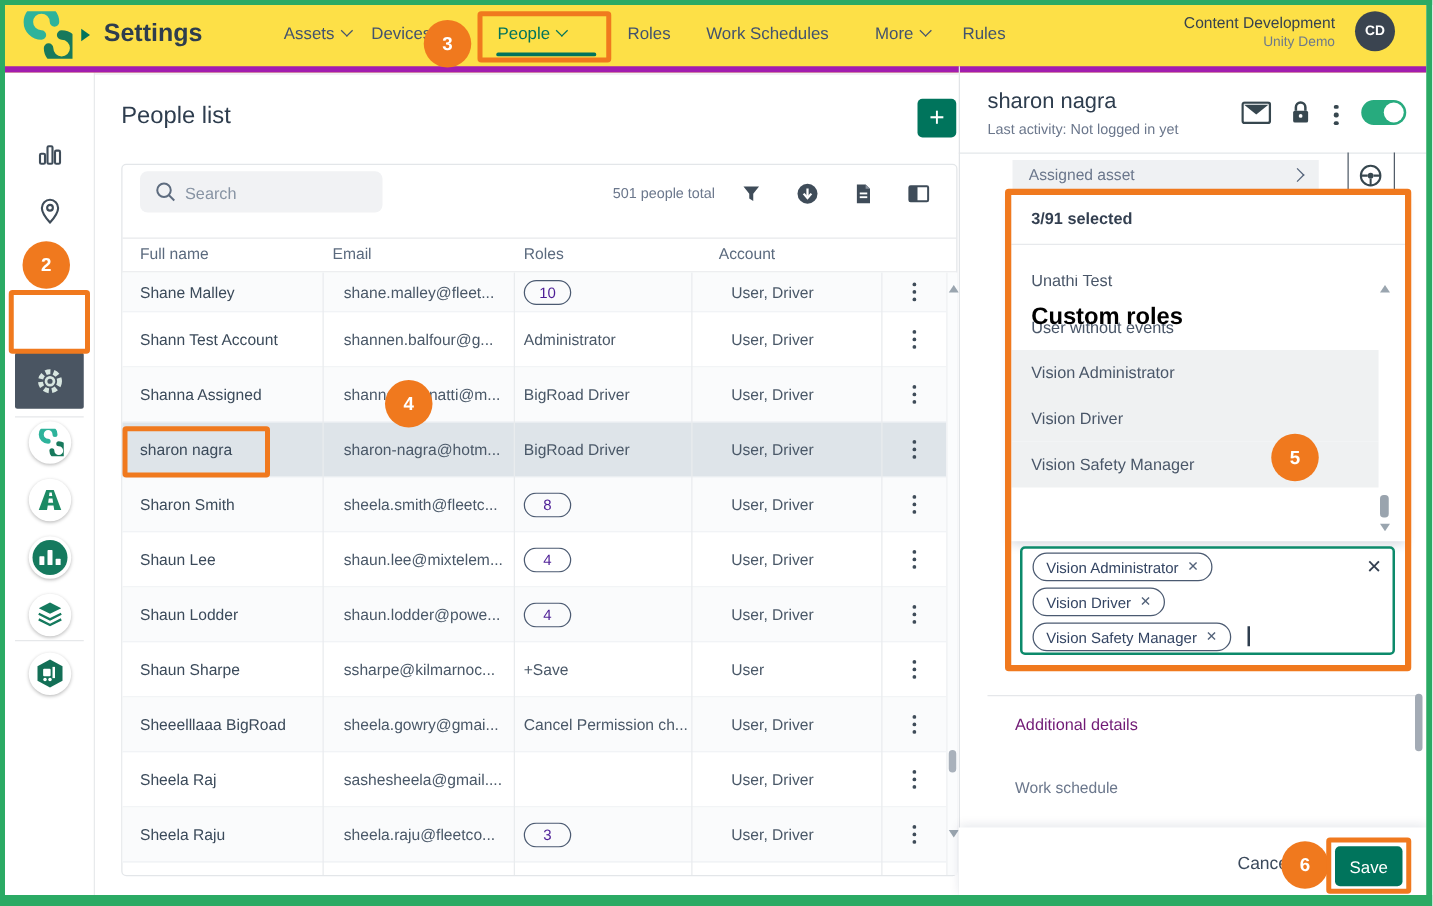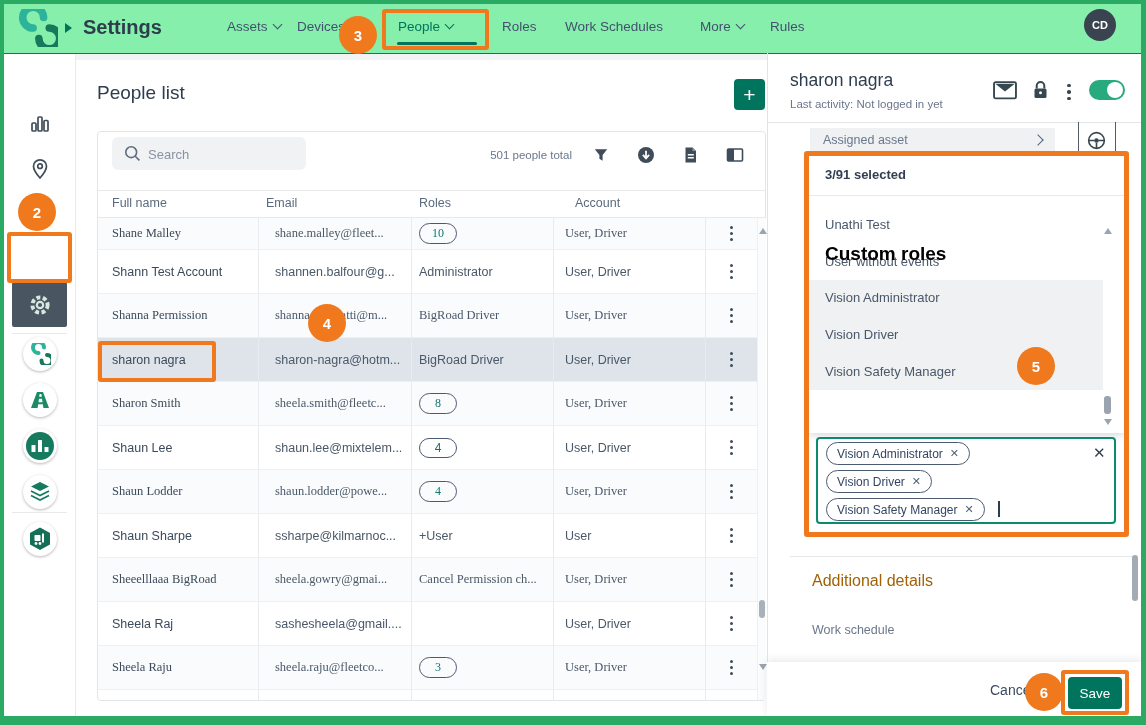--- a/index.html
+++ b/index.html
@@ -5,21 +5,21 @@
   html,body{margin:0;padding:0;background:#e9ebee;}
   .stage{position:relative;width:1146px;height:725px;background:#fff;overflow:hidden;
          font-family:"Liberation Sans",sans-serif;-webkit-font-smoothing:antialiased;}
   .abs{position:absolute;}
   
   .frame{position:absolute;z-index:55;background:#2BAA64;pointer-events:none;}
   
   .app{position:absolute;left:4px;top:4px;width:1137px;height:712px;background:#fff;}
 
   
-  .topbar{position:absolute;left:0;top:0;width:100%;height:49px;background:#86efac;border-bottom:1px solid #a21caf;z-index:5;}
+  .topbar{position:absolute;left:0;top:0;width:100%;height:49px;background:#fde047;border-bottom:5px solid #a21caf;z-index:5;}
   .brand-caret{position:absolute;left:61px;top:19px;width:0;height:0;border-left:7px solid #00745C;border-top:5px solid transparent;border-bottom:5px solid transparent;}
   .app-title{position:absolute;left:79px;top:12px;font-size:20px;font-weight:700;color:#2e3d4e;}
   .tab{position:absolute;top:15px;font-size:13.5px;color:#42526e;white-space:nowrap;cursor:pointer;}
   .tab.active{color:#00745C;}
   .chv{display:inline-block;width:6px;height:6px;border-right:1.6px solid currentColor;border-bottom:1.6px solid currentColor;transform:rotate(45deg);margin-left:6px;margin-bottom:3px;}
   .tab-underline{position:absolute;left:393px;top:38px;width:80px;height:3px;background:#00745C;border-radius:2px;}
   .account{position:absolute;right:73px;top:7px;width:220px;text-align:right;}
   .acct-name{font-size:12.5px;color:#37424e;}
   .acct-org{font-size:11px;color:#6e7a8a;margin-top:3px;}
   .avatar{position:absolute;left:1080px;top:5px;width:32px;height:32px;border-radius:50%;background:#3a4450;color:#fff;
@@ -43,32 +43,32 @@
   .search input{position:absolute;left:34px;top:0;width:150px;height:33px;border:none;background:transparent;outline:none;
                 font-family:"Liberation Sans",sans-serif;font-size:13px;color:#42526e;}
   .search input::placeholder{color:#8793a3;opacity:1;}
   .total{position:absolute;left:420px;top:145px;width:148px;text-align:right;font-size:11.5px;color:#6b778c;}
   .tool-ic{position:absolute;cursor:pointer;}
   .hline{position:absolute;height:1px;background:#e7e9ec;}
   .th{position:absolute;top:192px;font-size:12.5px;color:#5b6a7e;}
   .colline{position:absolute;top:214px;height:482px;width:1px;background:#e9ecee;z-index:2;}
   .rows{position:absolute;left:94px;top:214px;width:659px;}
   .prow{display:flex;align-items:center;height:44px;border-bottom:1px solid #eef1f3;box-sizing:border-box;background:#fff;}
-  .prow.alt{background:#fafbfc;font-family:Liberation Serif, serif;}
+  .prow.alt{background:#fafbfc;}
   .prow.selected{background:#dee4e9;}
   .prow.clipped{height:32px;}
   .cell{font-size:12.5px;color:#4a5868;white-space:nowrap;overflow:hidden;box-sizing:border-box;}
   .c-name{width:160px;padding-left:14px;color:#3b4a5a;}
   .c-email{width:153px;padding-left:17px;}
   .c-roles{width:142px;padding-left:8px;}
-  .c-account{width:152px;padding-left:12px;}
+  .c-account{width:152px;padding-left:32px;}
   .c-kebab{width:52px;display:flex;flex-direction:column;align-items:center;justify-content:center;cursor:pointer;}
   .c-kebab i{width:3px;height:3px;border-radius:50%;background:#3f4c59;margin:1.3px 0;}
   .pill{display:inline-block;min-width:38px;text-align:center;border:1.5px solid #4b5a71;border-radius:11px;
-        padding:2px 6px;font-size:12px;color:#0f766e;background:transparent;box-sizing:border-box;}
+        padding:2px 6px;font-size:12px;color:#4c1d95;background:transparent;box-sizing:border-box;}
   
   .tsb-track{position:absolute;left:753px;top:214px;width:9px;height:482px;background:#fbfcfd;border-left:1px solid #eef0f2;box-sizing:border-box;}
   .tri-up{width:0;height:0;border-left:4px solid transparent;border-right:4px solid transparent;border-bottom:6px solid #9aa5af;}
   .tri-down{width:0;height:0;border-left:4px solid transparent;border-right:4px solid transparent;border-top:6px solid #9aa5af;}
   .sb-thumb{position:absolute;border-radius:3px;background:#a9b1bb;}
 
   
   .dp-name{position:absolute;left:786px;top:66px;font-size:17.5px;color:#2e3d4e;}
   .dp-sub{position:absolute;left:786px;top:94px;font-size:11.5px;color:#6b778c;}
   .toggle{position:absolute;left:1085px;top:76px;width:36px;height:20px;border-radius:10px;background:#27AB7E;cursor:pointer;}
@@ -89,21 +89,21 @@
   .dd-item.sel{background:#eff1f2;}
   
   .chips{position:absolute;left:812px;top:433px;width:300px;height:87px;border:2px solid #0c8a6b;border-radius:4px;box-sizing:border-box;background:#fff;z-index:10;}
   .chip{position:absolute;left:8px;height:23px;display:inline-flex;align-items:center;padding:0 10px;border:1.4px solid #4b5a71;
         border-radius:12px;font-size:12px;color:#344563;background:#fff;box-sizing:border-box;white-space:nowrap;}
   .chip .chip-x{margin-left:7px;color:#54637a;font-size:11px;cursor:pointer;}
   .chip .chip-x::before{content:"\2715";}
   .clear-x{position:absolute;left:1089px;top:440px;font-size:15px;color:#333f50;cursor:pointer;z-index:11;}
   .clear-x::before{content:"\2715";}
   .cursor{position:absolute;left:994px;top:497px;width:1.5px;height:16px;background:#2e3d4e;z-index:11;}
-  .ad-title{position:absolute;left:808px;top:568px;font-size:16px;color:#a16207;}
+  .ad-title{position:absolute;left:808px;top:568px;font-size:13px;color:#701a75;}
   .ws-label{position:absolute;left:808px;top:619px;font-size:12.5px;color:#6b778c;}
   .ws-box{position:absolute;left:806px;top:641px;width:205px;height:24px;background:#eff1f3;z-index:3;}
   .ws-box span{position:absolute;left:12px;line-height:24px;font-size:12.5px;color:#333f50;}
   .sel-arrows{position:absolute;right:10px;top:3px;display:flex;flex-direction:column;align-items:center;}
   .sel-arrows b{width:5px;height:5px;border-right:1.5px solid #54637a;border-bottom:1.5px solid #54637a;display:block;}
   .sel-arrows b.up{transform:rotate(-135deg);margin-bottom:1px;}
   .sel-arrows b.dn{transform:rotate(45deg);}
   .footer{position:absolute;left:763px;top:658px;right:0;bottom:0;background:#fff;box-shadow:0 -2px 8px rgba(9,30,66,.10);z-index:20;}
   .cancel{position:absolute;left:986px;top:678px;font-size:14px;color:#3c4a5c;cursor:pointer;z-index:21;}
   .save{position:absolute;left:1064px;top:673px;width:54px;height:32px;background:#00745C;border-radius:4px;color:#fff;
@@ -129,20 +129,24 @@
 
     <div class="tab" style="left:223px"><span>Assets</span><span class="chv"></span></div>
     <div class="tab" style="left:293px"><span>Devices</span><span class="chv"></span></div>
     <div class="tab active" style="left:394px"><span>People</span><span class="chv"></span></div>
     <div class="tab-underline"></div>
     <div class="tab" style="left:498px"><span>Roles</span></div>
     <div class="tab" style="left:561px"><span>Work Schedules</span></div>
     <div class="tab" style="left:696px"><span>More</span><span class="chv"></span></div>
     <div class="tab" style="left:766px"><span>Rules</span></div>
 
+    <div class="account">
+      <div class="acct-name">Content Development</div>
+      <div class="acct-org">Unity Demo</div>
+    </div>
     <div class="avatar">CD</div>
   </div>
 
   <div class="sidebar">
     <div class="side-btn" style="top:59px">
       <svg width="24" height="24" viewBox="0 0 24 24">
         <g stroke="#3f4c59" stroke-width="1.7" fill="none" stroke-linejoin="round">
           <rect x="4" y="11" width="4" height="8" rx="1"></rect>
               <rect x="10" y="5" width="4" height="14" rx="1"></rect>
               <rect x="16" y="8.5" width="4" height="10.5" rx="1"></rect>
@@ -297,21 +301,21 @@
     <div class="cell c-roles">Administrator</div>
     <div class="cell c-account">User, Driver</div>
     <div class="cell c-kebab">
             <i></i>
             <i></i>
             <i></i>
           </div>
   </div>
 
   <div class="prow alt">
-    <div class="cell c-name"><span class="nm">Shanna Permission</span></div>
+    <div class="cell c-name"><span class="nm">Shanna Assigned</span></div>
     <div class="cell c-email">shanna.giannatti@m...</div>
     <div class="cell c-roles">BigRoad Driver</div>
     <div class="cell c-account">User, Driver</div>
     <div class="cell c-kebab">
             <i></i>
             <i></i>
             <i></i>
           </div>
   </div>
 
@@ -359,21 +363,21 @@
     <div class="cell c-kebab">
             <i></i>
             <i></i>
             <i></i>
           </div>
   </div>
 
   <div class="prow">
     <div class="cell c-name"><span class="nm">Shaun Sharpe</span></div>
     <div class="cell c-email">ssharpe@kilmarnoc...</div>
-    <div class="cell c-roles">+User</div>
+    <div class="cell c-roles">+Save</div>
     <div class="cell c-account">User</div>
     <div class="cell c-kebab">
             <i></i>
             <i></i>
             <i></i>
           </div>
   </div>
 
   <div class="prow alt">
     <div class="cell c-name"><span class="nm">Sheeelllaaa BigRoad</span></div>

